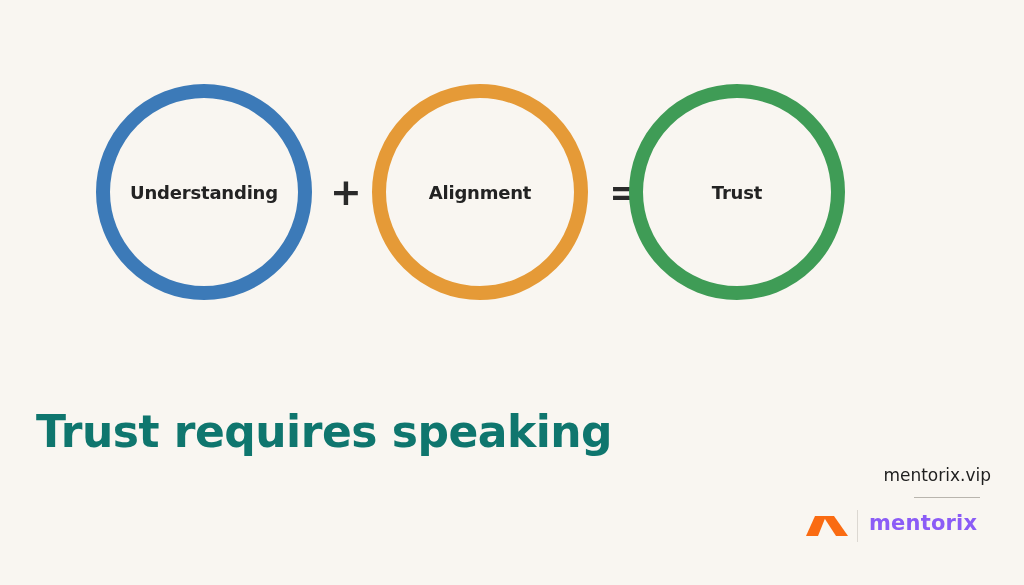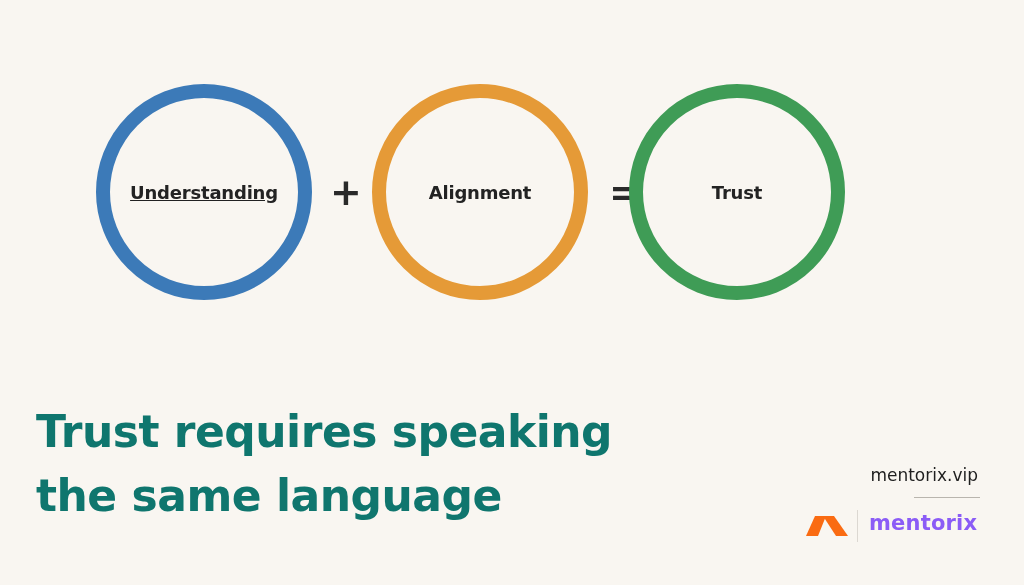--- a/index.html
+++ b/index.html
@@ -22,61 +22,60 @@
   .op {
     position:absolute; font-weight:bold; font-size:38px; color:#2a2a2a;
     line-height:1;
   }
   .headline {
     position:absolute; left:36px; top:400px;
     font-weight:bold; font-size:44px; line-height:64px;
     color:#0f766e; letter-spacing:-0.5px;
   }
   .site {
-    position:absolute; right:46px; top:465px;
+    position:absolute; right:33px; top:465px;
     font-size:17px; color:#1f1f1f;
   }
   .site-rule {
     position:absolute; left:914px; top:497px; width:66px; height:1px;
     background:#b9b5ae;
   }
   .logo-divider {
     position:absolute; left:857px; top:510px; width:1px; height:32px;
     background:#dcd8d2;
   }
   .logo-word {
     position:absolute; left:869px; top:511px;
     font-weight:bold; font-size:21px; color:#8b5cf6; letter-spacing:0.2px;
   }
   .logo-mark { position:absolute; left:806px; top:516px; width:42px; height:20px; }
 </style>
 </head>
 <body>
 
 <div>
-  <div class="circle" style="left:96px; top:84px; border-color:#3c7ab8;text-decoration:underline;">
+  <div class="circle" style="left:96px; top:84px; border-color:#3c7ab8;">
     <span class="circle-label">Understanding</span>
   </div>
 
   <div class="op" style="left:330px; top:173px;">+</div>
 
   <div class="circle" style="left:372px; top:84px; border-color:#e59a37;">
     <span class="circle-label">Alignment</span>
   </div>
 
   <div class="op" style="left:609px; top:173px;">=</div>
 
   <div class="circle" style="left:629px; top:84px; border-color:#3f9c56;">
     <span class="circle-label">Trust</span>
   </div>
 </div>
 
 <div class="headline">
   <div>Trust requires speaking</div>
-  <div>the same language</div>
 </div>
 
 <div class="site">mentorix.vip</div>
 <div class="site-rule"></div>
 
 <svg class="logo-mark" viewBox="0 0 42 20" xmlns="http://www.w3.org/2000/svg">
   <polygon points="0,20 9,0 20,0 12,20" fill="#fa6b12"></polygon>
   <polygon points="17,0 28,0 42,20 30,20" fill="#fa6b12"></polygon>
 </svg>
 <div class="logo-divider"></div>

